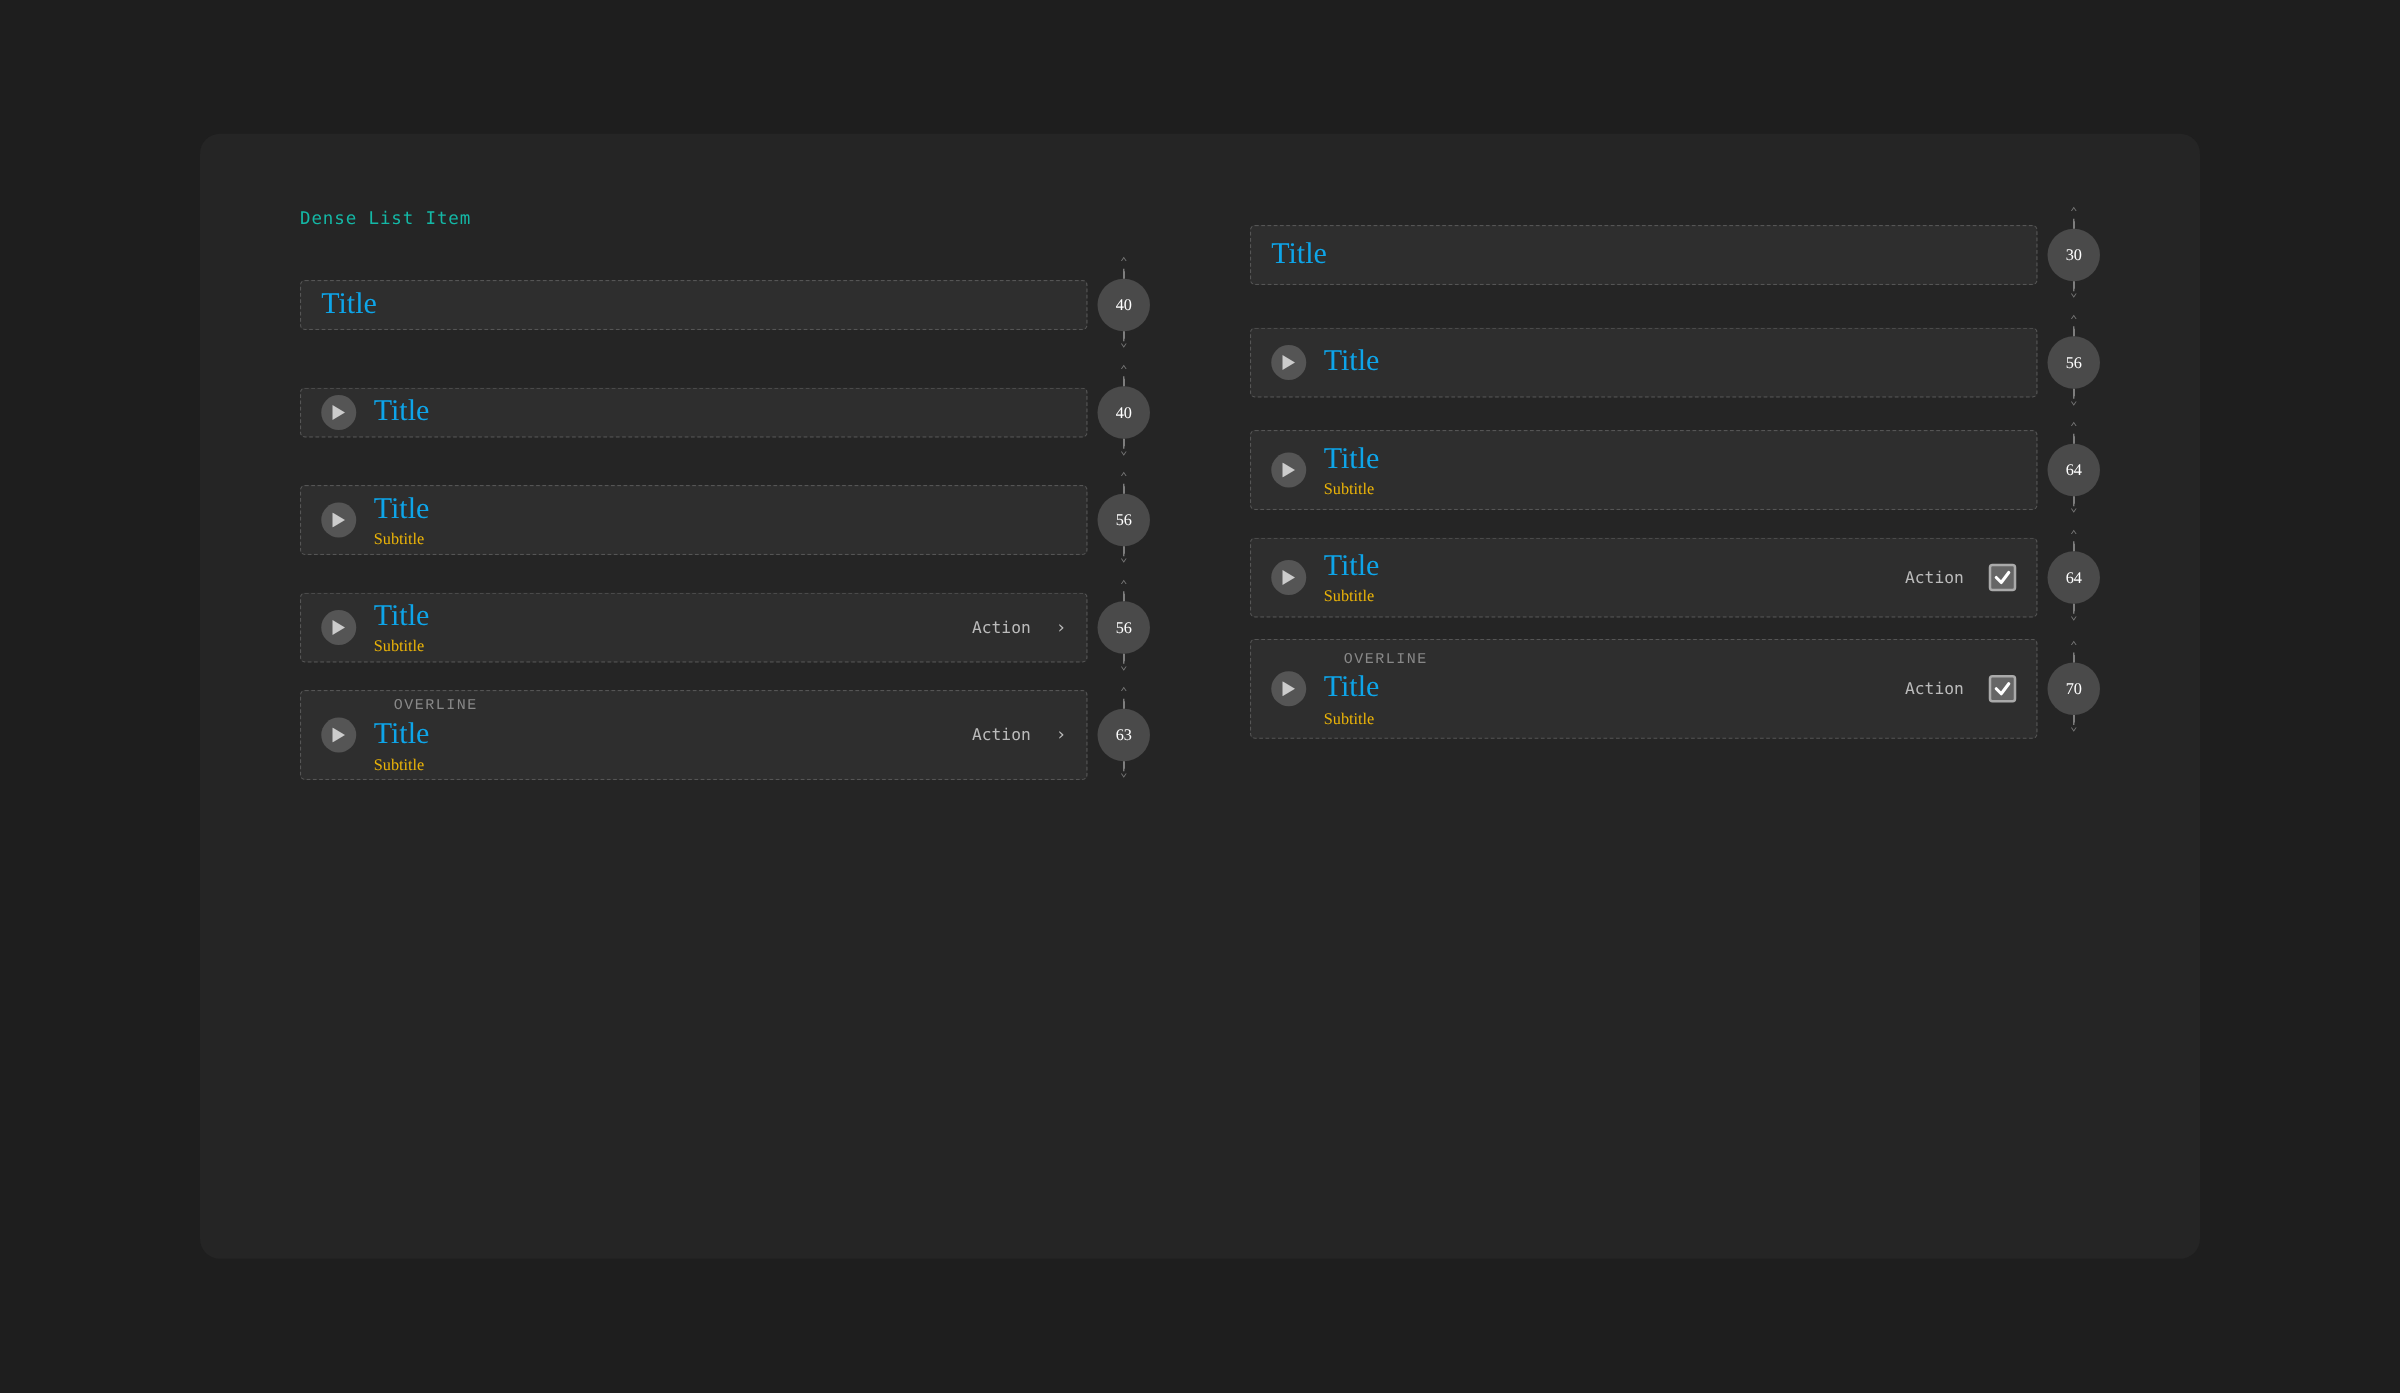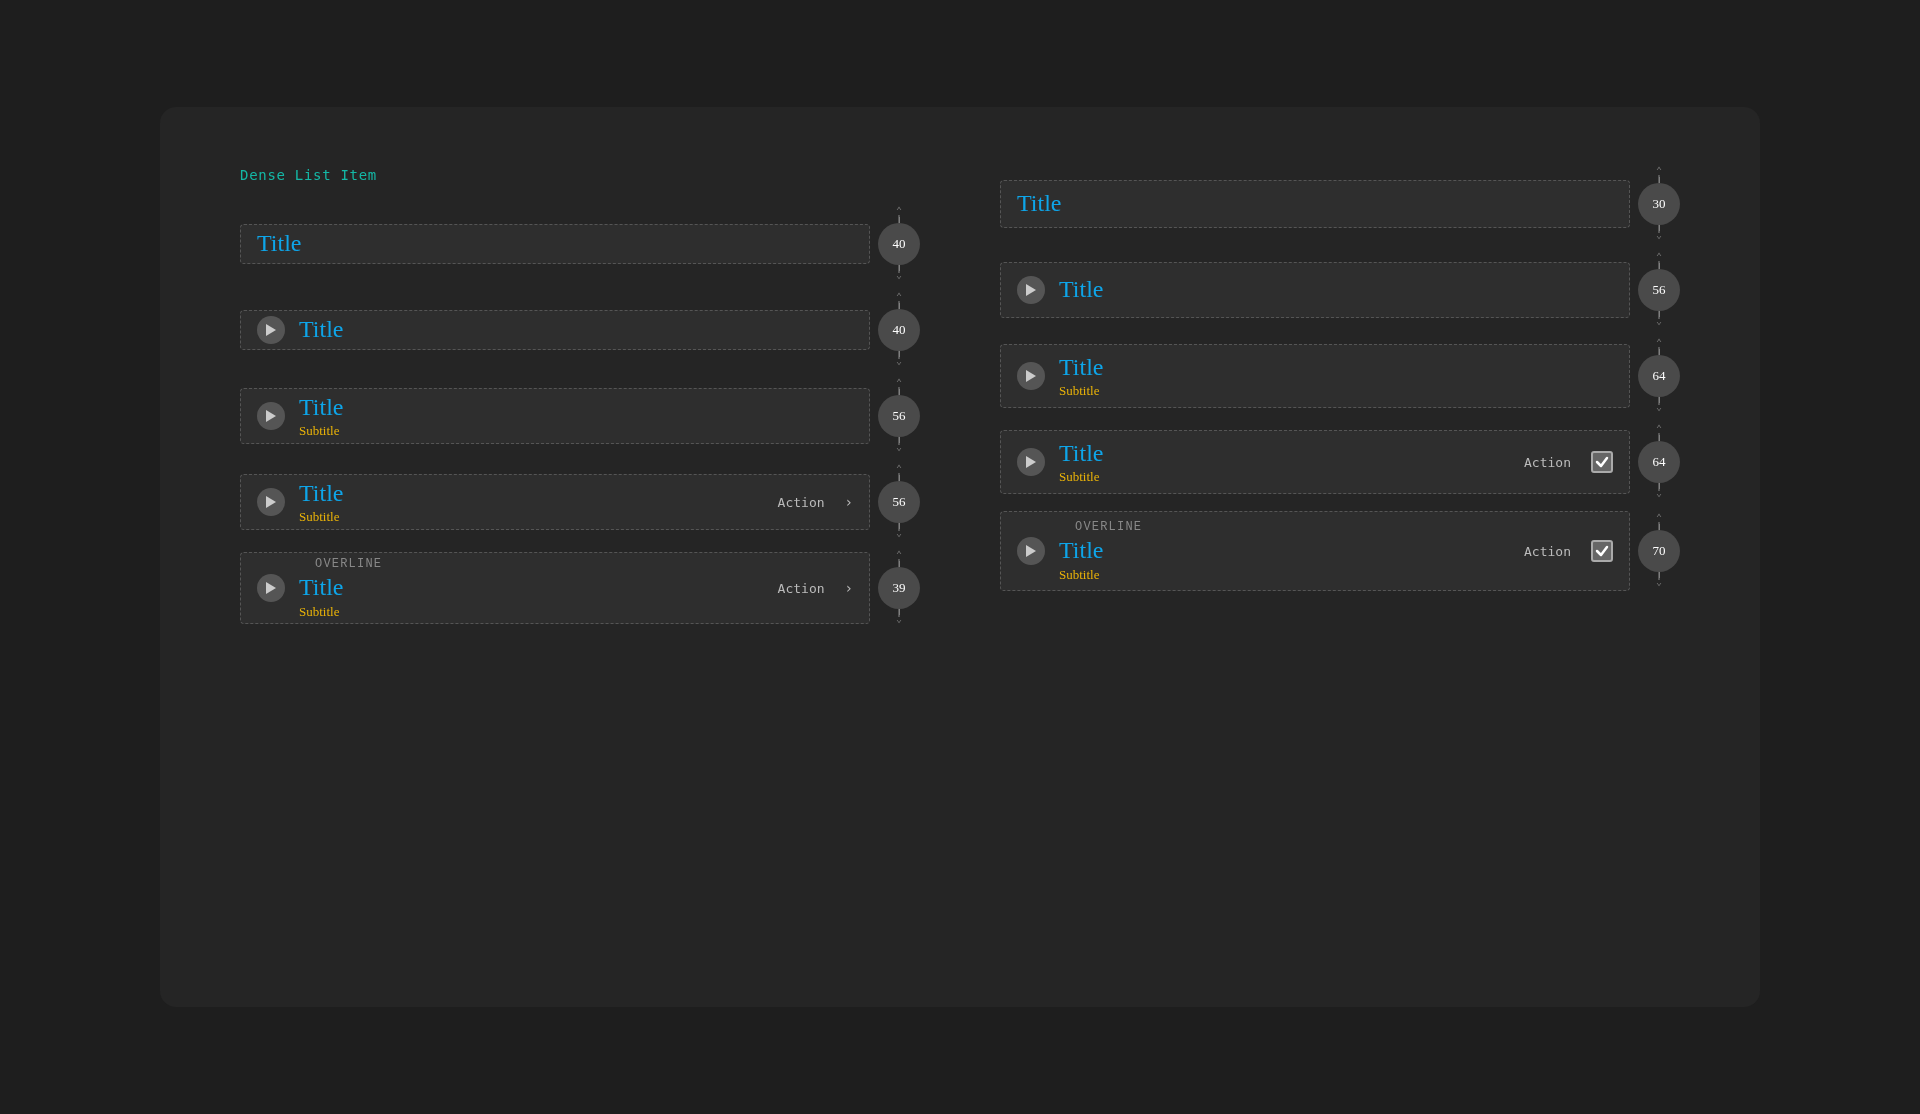--- a/index.html
+++ b/index.html
@@ -329,21 +329,21 @@
             </div>
             <div class="action-area">
               <span>Action</span>
               <span class="chevron-icon">›</span>
             </div>
           </div>
           <div class="badge-wrapper">
             <div class="arrow-tick">⌃</div>
             <div class="arrow-stem"></div>
             <div class="height-badge">
-              <span class="height-badge-text">39</span>
+              <span class="height-badge-text">63</span>
             </div>
             <div class="arrow-stem"></div>
             <div class="arrow-tick">⌄</div>
           </div>
         </div>
 
       </div>
     </div>
 
     <div class="column">

